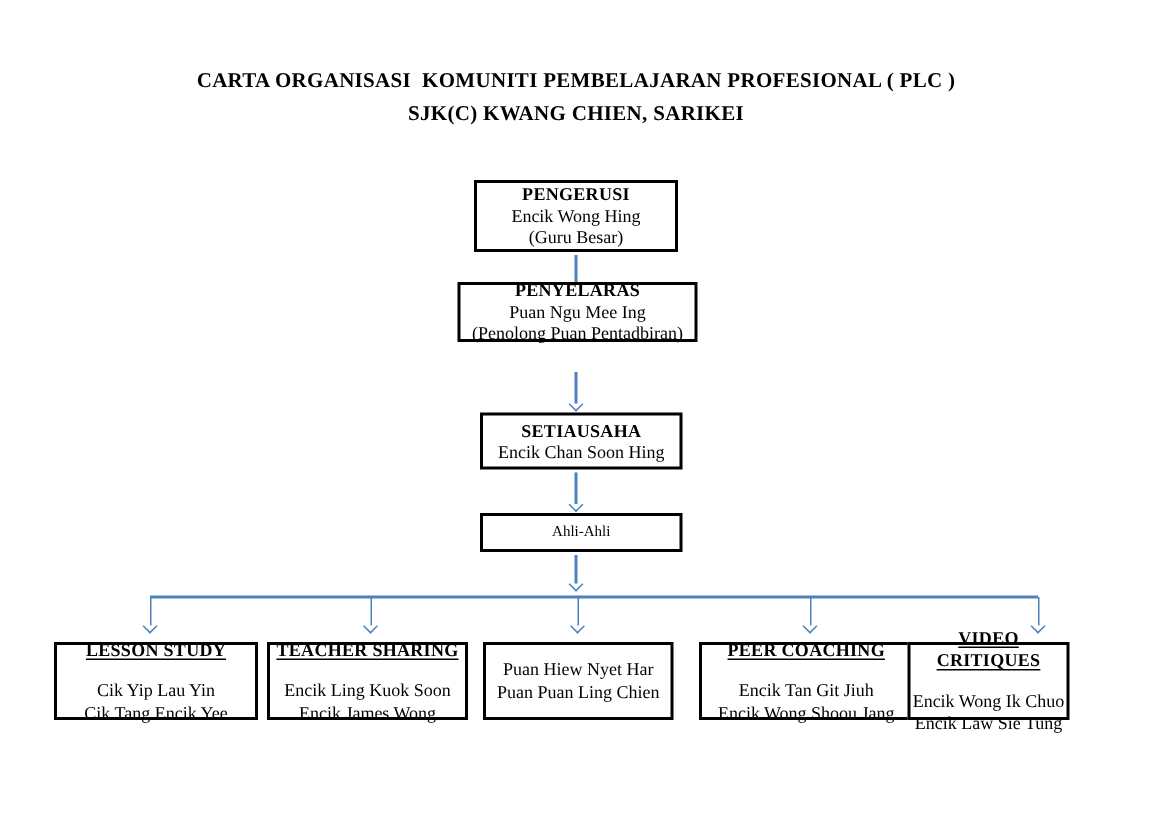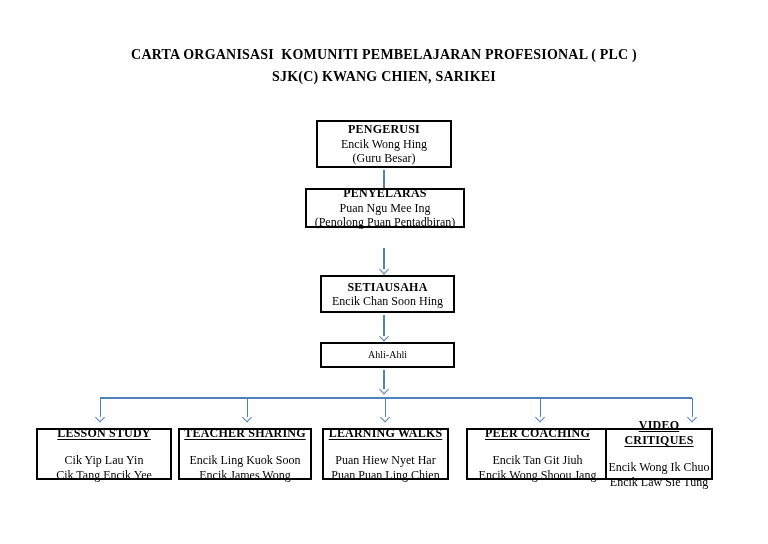--- a/index.html
+++ b/index.html
@@ -104,21 +104,20 @@
     <div>Cik Tang Encik Yee</div>
   </div>
 
   <div class="cbox cbox2">
     <div class="ctitle">TEACHER SHARING</div>
     <div>Encik Ling Kuok Soon</div>
     <div>Encik James Wong</div>
   </div>
 
   <div class="cbox cbox3">
-    <div class="ctitle">LEARNING WALKS</div>
     <div>Puan Hiew Nyet Har</div>
     <div>Puan Puan Ling Chien</div>
   </div>
 
   <div class="cbox cbox4">
     <div class="ctitle">PEER COACHING</div>
     <div>Encik Tan Git Jiuh</div>
     <div>Encik Wong Shoou Jang</div>
   </div>
 

